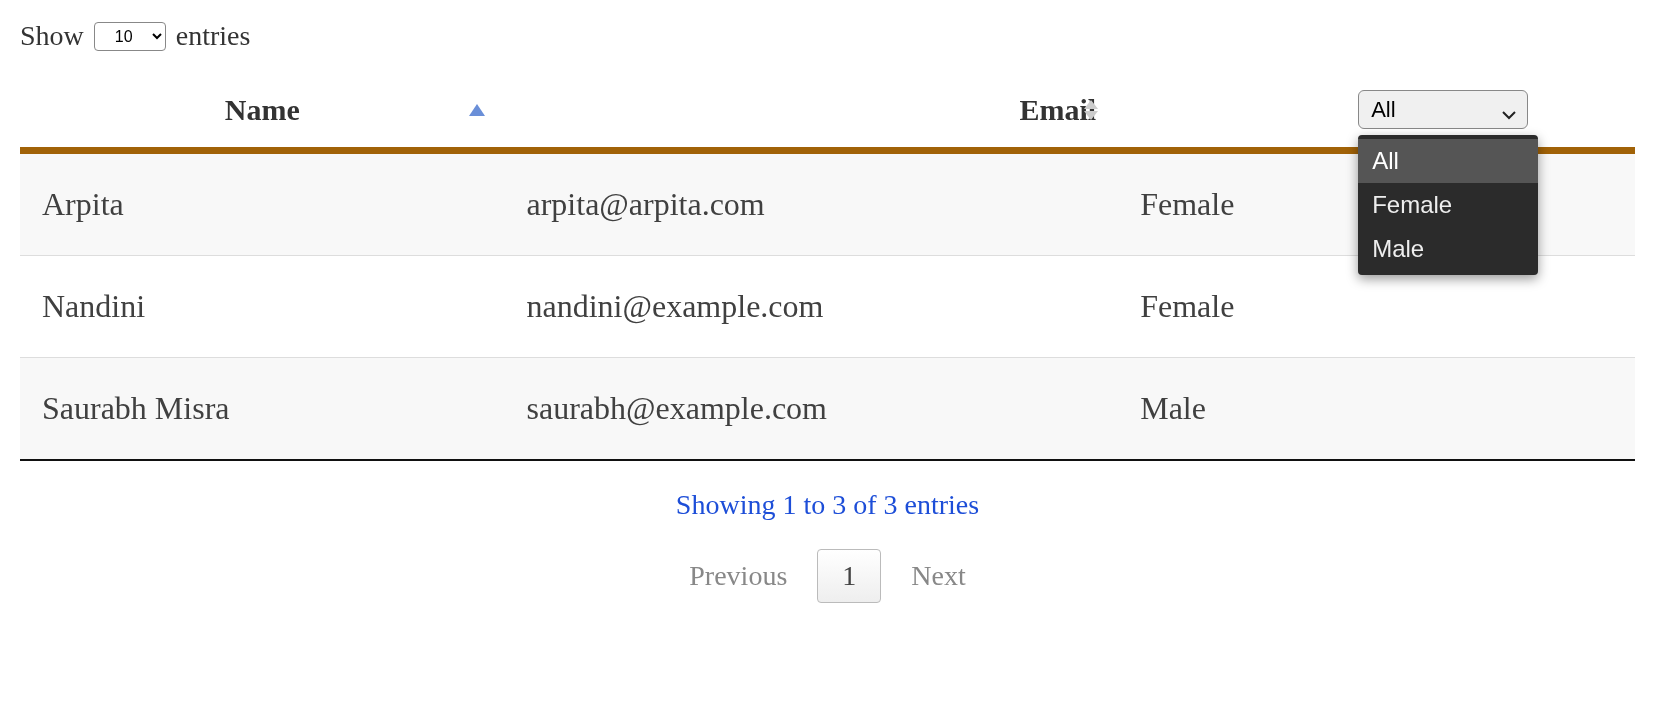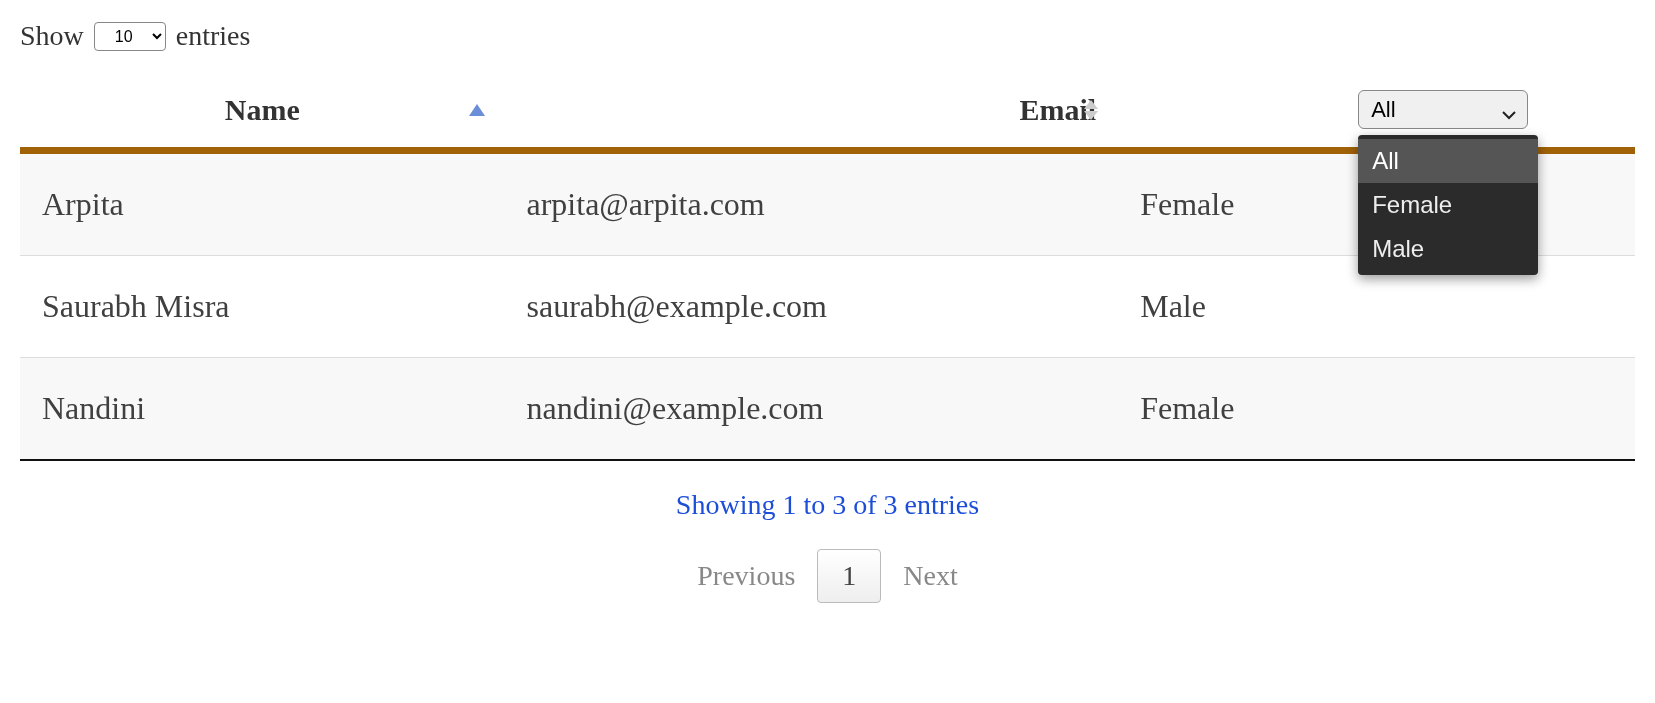--- a/index.html
+++ b/index.html
@@ -148,21 +148,21 @@
     .info-row {
       text-align: center;
       margin-top: 28px;
       font-size: 28px;
       color: #1d4ed8;
     }
     .pagination {
       display: flex;
       justify-content: center;
       align-items: center;
-      gap: 22px;
+      gap: 30px;
       margin-top: 28px;
       font-size: 28px;
     }
     .page-btn {
       color: #888;
       cursor: pointer;
     }
     .page-num {
       border: 1px solid #bbb;
       border-radius: 4px;
@@ -225,28 +225,28 @@
       </th>
     </tr>
   </thead>
   <tbody>
     <tr>
       <td>Arpita</td>
       <td>arpita@arpita.com</td>
       <td>Female</td>
     </tr>
     <tr>
+      <td>Nandini</td>
+      <td>nandini@example.com</td>
+      <td>Female</td>
+    </tr>
+    <tr>
       <td>Saurabh Misra</td>
       <td>saurabh@example.com</td>
       <td>Male</td>
-    </tr>
-    <tr>
-      <td>Nandini</td>
-      <td>nandini@example.com</td>
-      <td>Female</td>
     </tr>
   </tbody>
 </table>
 
 <div class="info-row">Showing 1 to 3 of 3 entries</div>
 
 <div class="pagination">
   <span class="page-btn">Previous</span>
   <span class="page-num">1</span>
   <span class="page-btn">Next</span>

